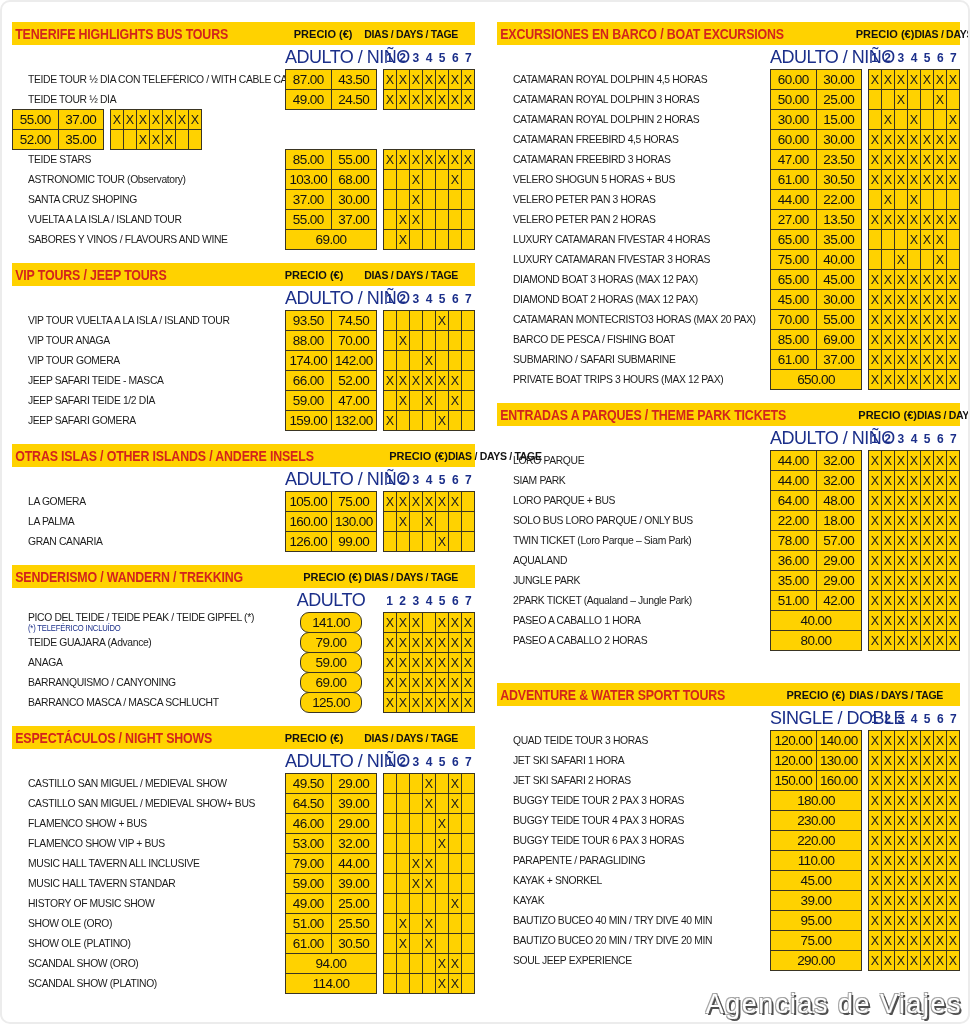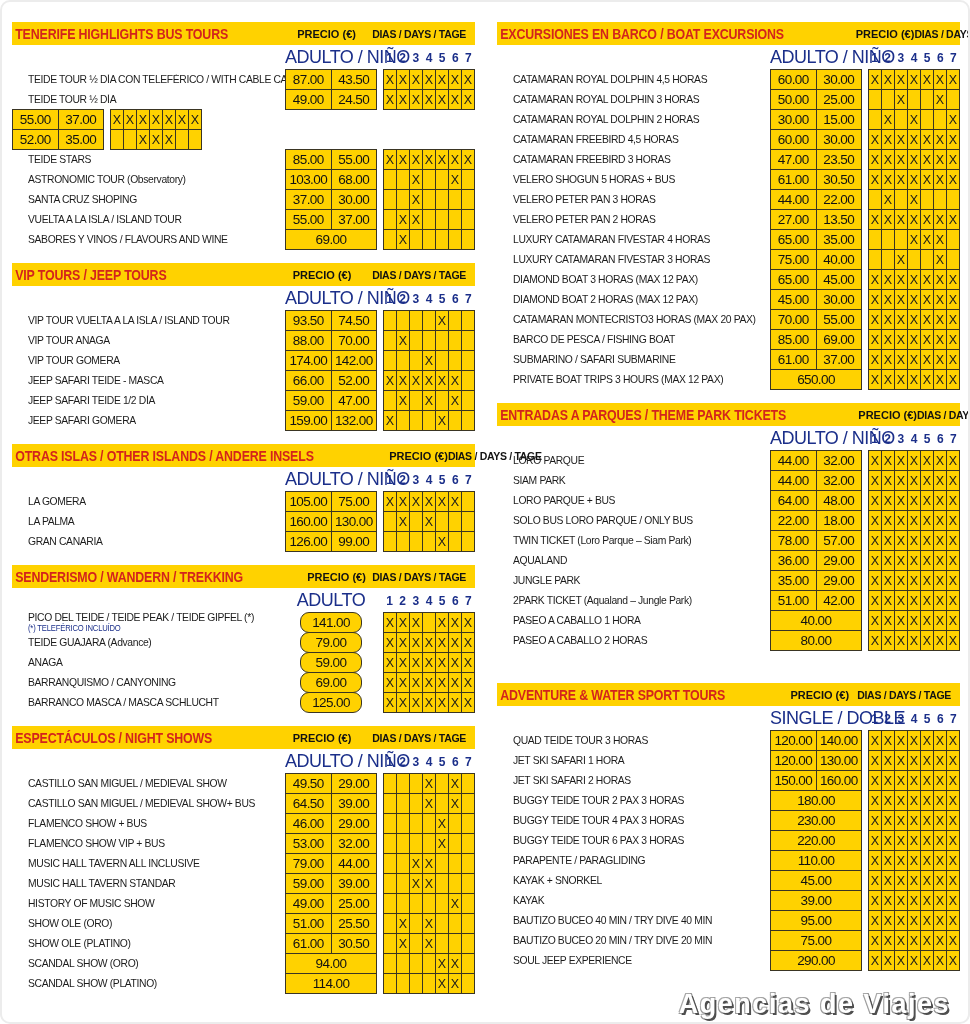--- a/index.html
+++ b/index.html
@@ -12,21 +12,21 @@
   .col{flex:1;min-width:0;}
   .section{margin-bottom:13px;}
   .col[data-col="right"] .section:nth-child(2){margin-bottom:32px;}
 
   .band{display:flex;align-items:center;background:#ffd200;height:23px;}
   .band-title{
     flex:1;color:#d3241c;font-weight:bold;font-size:15.5px;white-space:nowrap;
     padding-left:4px;transform:scaleX(0.8);transform-origin:left center;letter-spacing:-0.2px;
   }
   .band-precio{width:92px;text-align:center;font-size:11px;font-weight:bold;color:#121212;white-space:nowrap;}
-  .band-dias{width:98px;display:flex;justify-content:flex-end;padding-right:9px;}
+  .band-dias{width:98px;display:flex;justify-content:flex-end;padding-right:17px;}
   .band-dias span{font-size:10.5px;font-weight:bold;color:#121212;white-space:nowrap;letter-spacing:-0.3px;}
 
   .subheader{display:flex;align-items:center;height:21px;margin-top:2px;margin-bottom:1px;}
   .sub-spacer{flex:1;}
   .price-header{
     width:92px;text-align:center;color:#1b2f8a;font-weight:normal;font-size:18px;
     white-space:nowrap;letter-spacing:-0.5px;overflow:visible;
   }
   .day-numbers{width:92px;margin-left:6px;display:flex;}
   .day-num{flex:1;text-align:center;color:#1b2f8a;font-weight:bold;font-size:12px;}
@@ -52,21 +52,21 @@
   .price-box.single .price-cell.full{flex:0 0 62px;margin:0 auto;border-radius:9px;}
   .day-grid{width:92px;margin-left:6px;display:flex;height:21px;box-sizing:border-box;}
   .day-cell{
     flex:1;box-sizing:border-box;border:1px solid #3a3523;background:#ffd200;
     display:flex;align-items:center;justify-content:center;
     font-size:12.5px;color:#1a1a1a;margin-left:-1px;
   }
   .day-cell:first-child{margin-left:0;}
 
   .watermark{
-    position:absolute;right:18px;bottom:2px;color:#ffffff;font-weight:bold;font-size:27px;
+    position:absolute;right:6px;bottom:2px;color:#ffffff;font-weight:normal;font-size:27px;
     letter-spacing:1.5px;white-space:nowrap;
     text-shadow:2px 2px 0 #4f4f4f,-1px -1px 0 #a9a9a9,1px -1px 0 #9a9a9a,-1px 1px 0 #9a9a9a;
   }
 </style>
 </head>
 <body>
 
 <div class="page">
   <div class="col" data-col="left">
       <div class="section">

